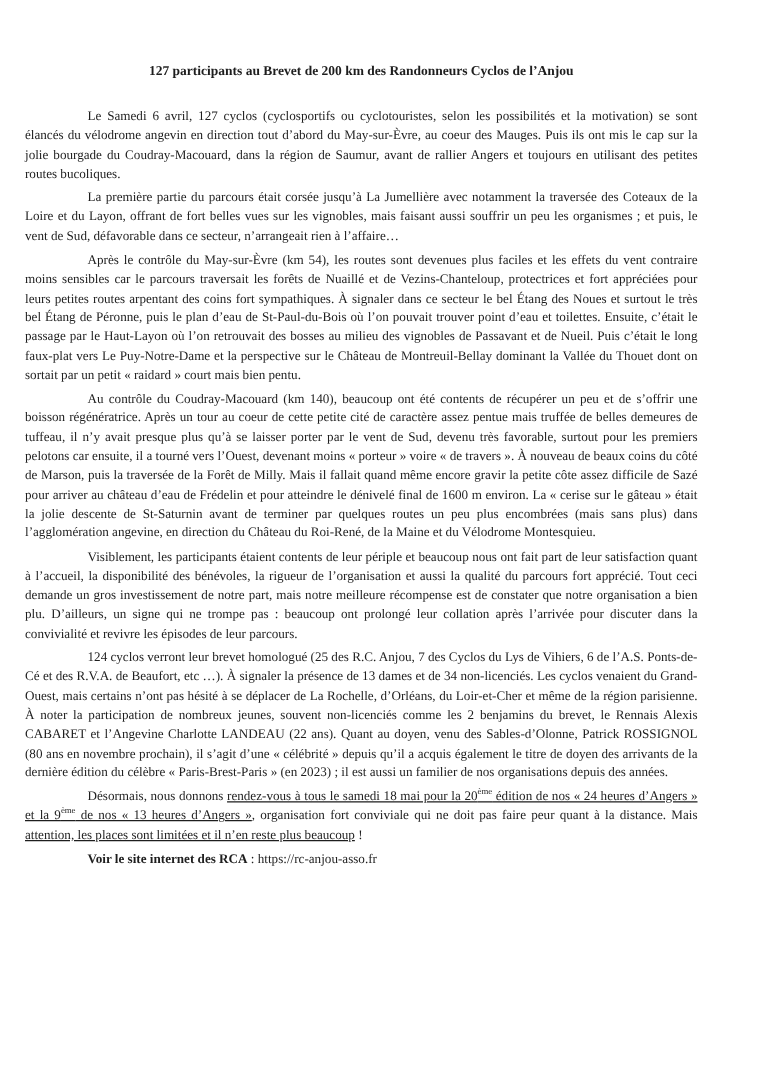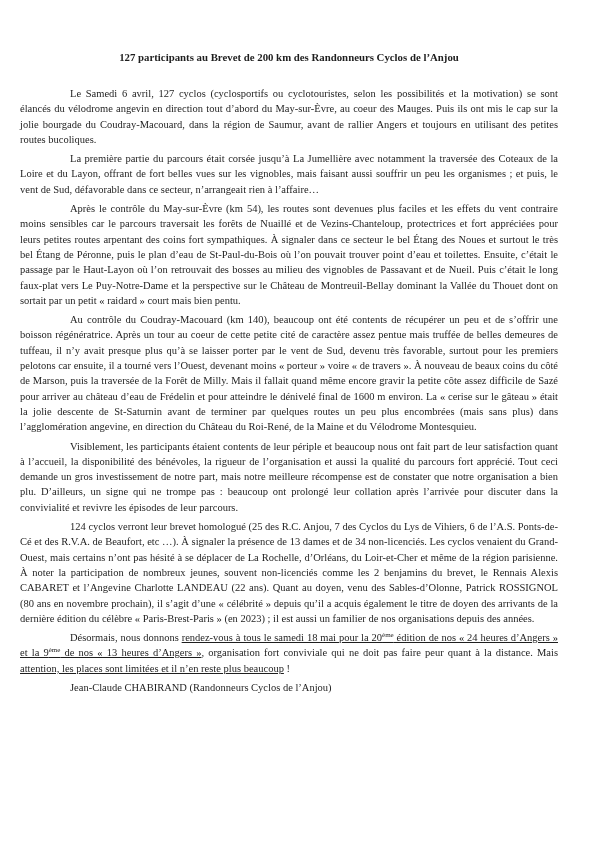--- a/index.html
+++ b/index.html
@@ -60,16 +60,16 @@
 
   <p>Le Samedi 6 avril, 127 cyclos (cyclosportifs ou cyclotouristes, selon les possibilités et la motivation) se sont élancés du vélodrome angevin en direction tout d’abord du May-sur-Èvre, au coeur des Mauges. Puis ils ont mis le cap sur la jolie bourgade du Coudray-Macouard, dans la région de Saumur, avant de rallier Angers et toujours en utilisant des petites routes bucoliques.</p>
   <p>La première partie du parcours était corsée jusqu’à La Jumellière avec notamment la traversée des Coteaux de la Loire et du Layon, offrant de fort belles vues sur les vignobles, mais faisant aussi souffrir un peu les organismes ; et puis, le vent de Sud, défavorable dans ce secteur, n’arrangeait rien à l’affaire…</p>
   <p>Après le contrôle du May-sur-Èvre (km 54), les routes sont devenues plus faciles et les effets du vent contraire moins sensibles car le parcours traversait les forêts de Nuaillé et de Vezins-Chanteloup, protectrices et fort appréciées pour leurs petites routes arpentant des coins fort sympathiques. À signaler dans ce secteur le bel Étang des Noues et surtout le très bel Étang de Péronne, puis le plan d’eau de St-Paul-du-Bois où l’on pouvait trouver point d’eau et toilettes. Ensuite, c’était le passage par le Haut-Layon où l’on retrouvait des bosses au milieu des vignobles de Passavant et de Nueil. Puis c’était le long faux-plat vers Le Puy-Notre-Dame et la perspective sur le Château de Montreuil-Bellay dominant la Vallée du Thouet dont on sortait par un petit « raidard » court mais bien pentu.</p>
   <p>Au contrôle du Coudray-Macouard (km 140), beaucoup ont été contents de récupérer un peu et de s’offrir une boisson régénératrice. Après un tour au coeur de cette petite cité de caractère assez pentue mais truffée de belles demeures de tuffeau, il n’y avait presque plus qu’à se laisser porter par le vent de Sud, devenu très favorable, surtout pour les premiers pelotons car ensuite, il a tourné vers l’Ouest, devenant moins « porteur » voire « de travers ». À nouveau de beaux coins du côté de Marson, puis la traversée de la Forêt de Milly. Mais il fallait quand même encore gravir la petite côte assez difficile de Sazé pour arriver au château d’eau de Frédelin et pour atteindre le dénivelé final de 1600 m environ. La « cerise sur le gâteau » était la jolie descente de St-Saturnin avant de terminer par quelques routes un peu plus encombrées (mais sans plus) dans l’agglomération angevine, en direction du Château du Roi-René, de la Maine et du Vélodrome Montesquieu.</p>
   <p>Visiblement, les participants étaient contents de leur périple et beaucoup nous ont fait part de leur satisfaction quant à l’accueil, la disponibilité des bénévoles, la rigueur de l’organisation et aussi la qualité du parcours fort apprécié. Tout ceci demande un gros investissement de notre part, mais notre meilleure récompense est de constater que notre organisation a bien plu. D’ailleurs, un signe qui ne trompe pas : beaucoup ont prolongé leur collation après l’arrivée pour discuter dans la convivialité et revivre les épisodes de leur parcours.</p>
   <p>124 cyclos verront leur brevet homologué (25 des R.C. Anjou, 7 des Cyclos du Lys de Vihiers, 6 de l’A.S. Ponts-de-Cé et des R.V.A. de Beaufort, etc …). À signaler la présence de 13 dames et de 34 non-licenciés. Les cyclos venaient du Grand-Ouest, mais certains n’ont pas hésité à se déplacer de La Rochelle, d’Orléans, du Loir-et-Cher et même de la région parisienne. À noter la participation de nombreux jeunes, souvent non-licenciés comme les 2 benjamins du brevet, le Rennais Alexis CABARET et l’Angevine Charlotte LANDEAU (22 ans). Quant au doyen, venu des Sables-d’Olonne, Patrick ROSSIGNOL (80 ans en novembre prochain), il s’agit d’une « célébrité » depuis qu’il a acquis également le titre de doyen des arrivants de la dernière édition du célèbre « Paris-Brest-Paris » (en 2023) ; il est aussi un familier de nos organisations depuis des années.</p>
 
   <p class="closing"><span>Désormais, nous donnons </span><span class="u"><span>rendez-vous à tous le samedi 18 mai pour la 20</span><sup>ème</sup><span> édition de nos « 24 heures d’Angers » et la 9</span><sup>ème</sup><span> de nos « 13 heures d’Angers »</span></span><span>, organisation fort conviviale qui ne doit pas faire peur quant à la distance. Mais </span><span class="u">attention, les places sont limitées et il n’en reste plus beaucoup</span><span> !</span></p>
 
+  <p class="website"><span class="label">Voir le site internet des RCA</span><span> : </span> <span class="url">https://rc-anjou-asso.fr</span></p>
 
-  <p class="signature">Jean-Claude CHABIRAND (Randonneurs Cyclos de l’Anjou)</p>
 
 </div>
 
 </body></html>

